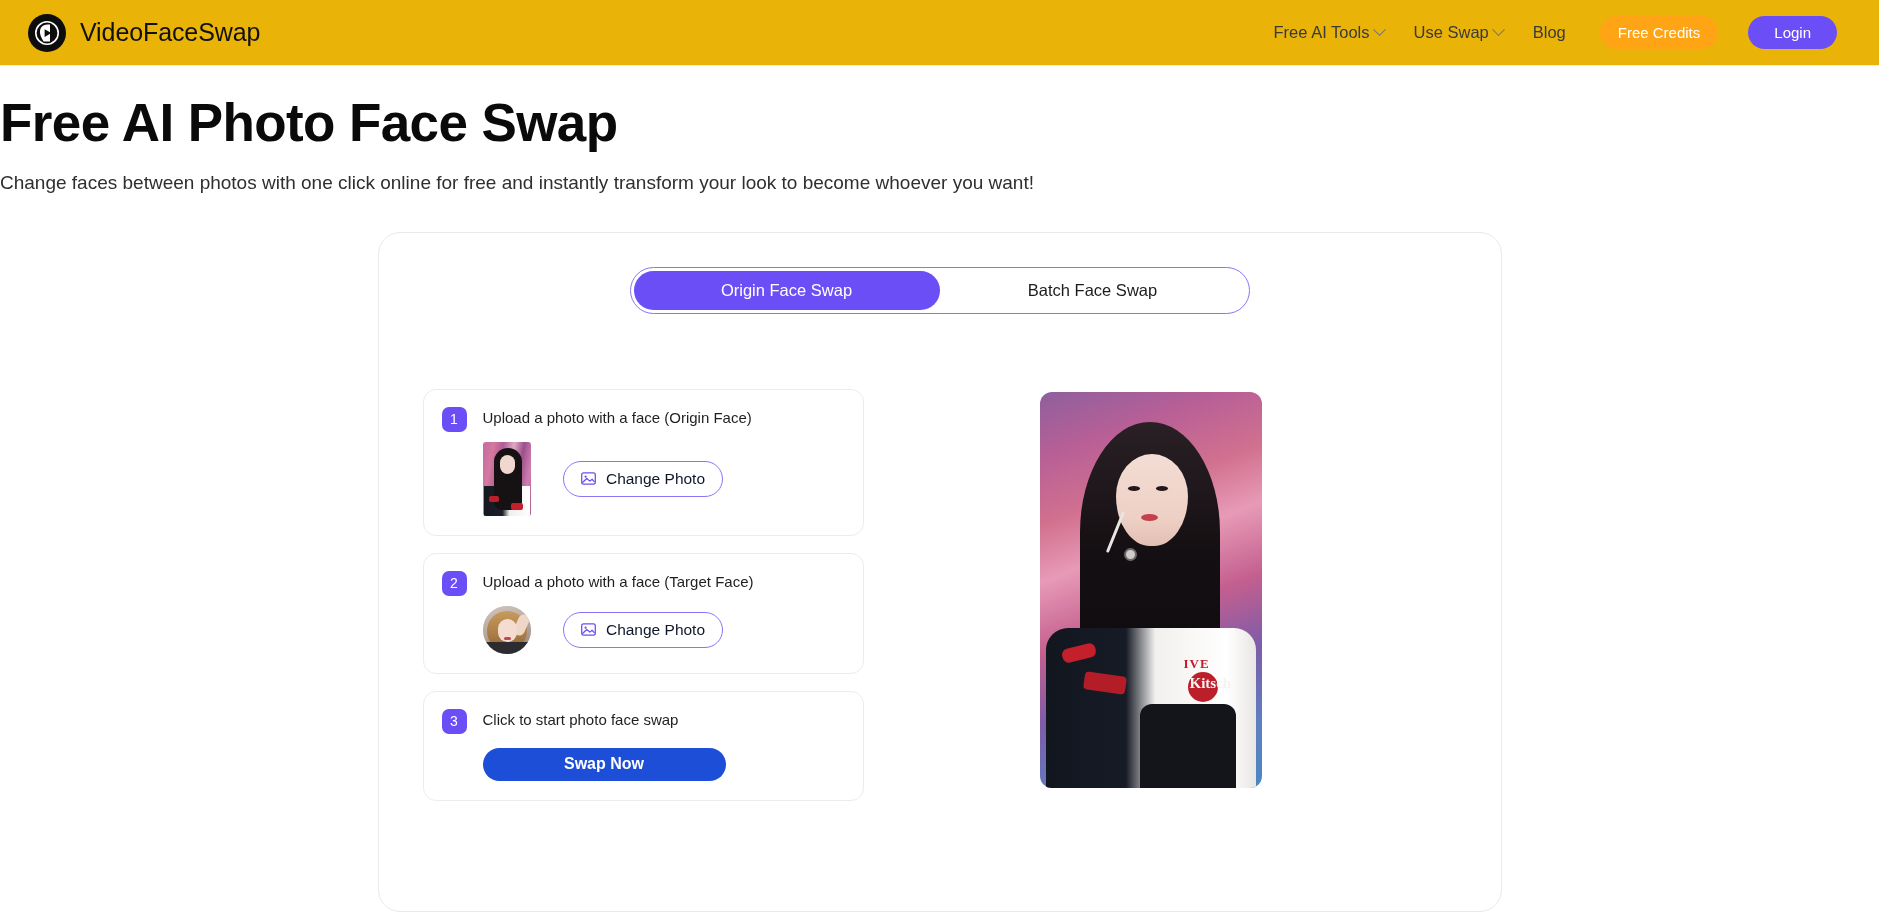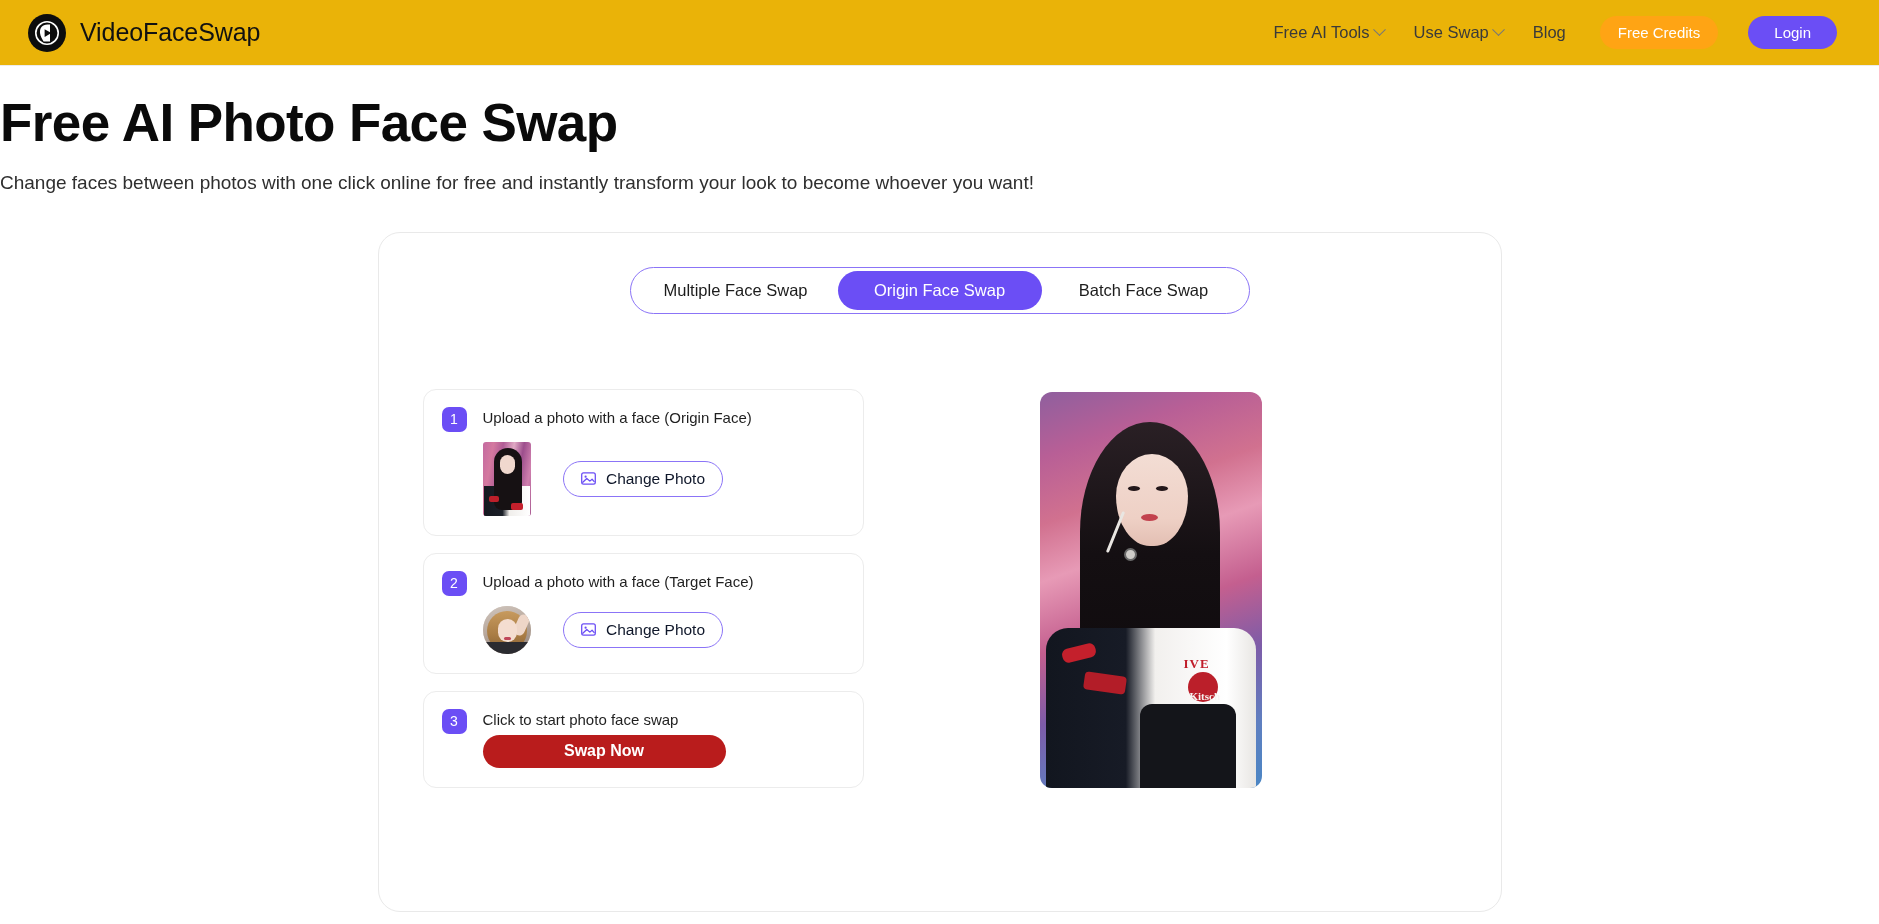--- a/index.html
+++ b/index.html
@@ -215,26 +215,26 @@
     color: #0f172a;
     font-size: 15.5px;
     font-family: inherit;
     cursor: pointer;
     display: flex;
     align-items: center;
     justify-content: center;
     gap: 9px;
   }
   .btn-swap {
-    margin: 1px 0 0 41px;
+    margin: 14px 0 0 41px;
     width: 243px;
     height: 33px;
     border: none;
     border-radius: 999px;
-    background: #b91c1c;
+    background: #1d4ed8;
     color: #ffffff;
     font-size: 16px;
     font-family: inherit;
     font-weight: 600;
     cursor: pointer;
     display: flex;
     align-items: center;
     justify-content: center;
   }
 
@@ -283,22 +283,22 @@
   .pv-jkt-red-1 { width: 34px; height: 14px; left: 22px; bottom: 128px; background: #c4202c; border-radius: 6px; transform: rotate(-14deg); }
   .pv-jkt-red-2 { width: 42px; height: 18px; left: 44px; bottom: 96px; background: #b31d28; border-radius: 4px; transform: rotate(8deg); }
   .pv-jkt-red-3 { width: 30px; height: 30px; left: 148px; bottom: 86px; background: #bb1f2a; border-radius: 50%; }
   .pv-jkt-txt {
     left: 144px; bottom: 116px;
     color: #c01d2a; font-size: 13px; font-weight: 700;
     font-family: "Liberation Serif", serif;
     letter-spacing: 1px;
   }
   .pv-jkt-txt2 {
-    left: 150px; bottom: 86px;
-    color: #f6f3f0; font-size: 11px; font-weight: 700;
+    left: 150px; bottom: 96px;
+    color: #f6f3f0; font-size: 15px; font-weight: 700;
     font-family: "Liberation Serif", serif;
   }
   .pv-mic {
     width: 3px; height: 44px;
     left: 74px; top: 118px;
     background: #e9e6e2;
     border-radius: 3px;
     transform: rotate(22deg);
   }
   .pv-mic-ball {
@@ -358,21 +358,20 @@
 </div>
 
 <div class="hero">
   <h1 class="hero-title">Free AI Photo Face Swap</h1>
   <p class="hero-sub">Change faces between photos with one click online for free and instantly transform your look to become whoever you want!</p>
 </div>
 
 <div class="panel">
 
   <div class="tabs">
-    <div class="tab">Multiple Face Swap</div>
     <div class="tab active">Origin Face Swap</div>
     <div class="tab">Batch Face Swap</div>
   </div>
 
   <div class="work-area">
 
     <div class="left-col">
 
       <div class="step-card">
         <div class="step-head">

